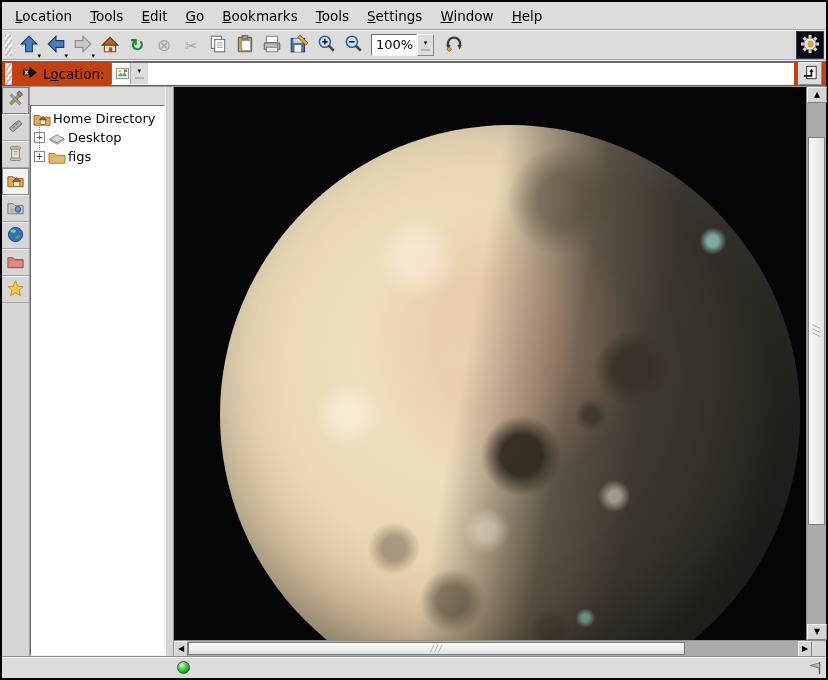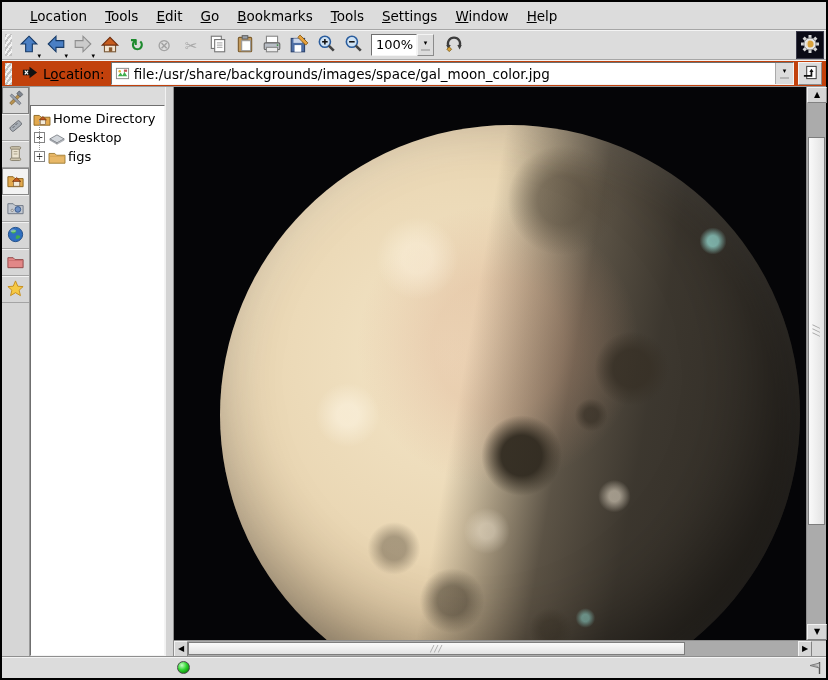--- a/index.html
+++ b/index.html
@@ -2,21 +2,21 @@
 <html><head>
 <meta charset="utf-8">
 <style>
   * { margin:0; padding:0; box-sizing:border-box; }
   html,body { width:828px; height:680px; }
   body { font-family:"DejaVu Sans", sans-serif; font-size:13px; color:#000; background:#000; }
 
   .window { width:828px; height:680px; border:2px solid #000; background:#dcdcdc; display:flex; flex-direction:column; }
 
   
-  .menubar { height:28px; display:flex; align-items:center; padding-left:19px; background:#dcdcdc;
+  .menubar { height:28px; display:flex; align-items:center; padding-left:4px; background:#dcdcdc;
              border-bottom:1px solid #a6a6a6; flex:none; }
   .menu-item { padding:4px 9px; font-size:13.5px; cursor:default; }
   .menu-item::first-letter { text-decoration:underline; }
 
   
   .toolbar { height:30px; display:flex; align-items:center; gap:1px; padding:1px 2px; background:#dcdcdc;
              border-bottom:1px solid #a6a6a6; border-top:1px solid #f4f4f4; flex:none; }
   .handle { width:7px; height:22px; margin:0 3px 0 1px;
             background:repeating-linear-gradient(125deg,#c2c2c2 0 2px,#f2f2f2 2px 4px); flex:none; }
   .tbtn { width:26px; height:26px; display:flex; align-items:center; justify-content:center;
@@ -305,21 +305,20 @@
 
     <div class="loc-combo">
       <span style="display:flex;">
         <svg width="15" height="15" viewBox="0 0 16 16">
             <rect x="1.5" y="2.5" width="13" height="11" fill="#fff" stroke="#888"></rect>
             <path d="M3 11 L6 7 L8 10 L10 6 L13 11 Z" fill="#3fae4e"></path>
             <circle cx="5" cy="5.5" r="1.3" fill="#e0b030"></circle>
             <rect x="9.5" y="3.8" width="3.4" height="2.4" fill="#c05050"></rect>
           </svg>
       </span>
-      <span class="loc-value">file:/usr/share/backgrounds/images/space/gal_moon_color.jpg</span>
       <div class="loc-dd">
         <span>▾</span>
         <span class="bar"></span>
       </div>
     </div>
 
     <button class="go-btn">
       <span>
         <svg width="17" height="17" viewBox="0 0 18 18">
             <rect x="5" y="2.5" width="10" height="13" fill="#fff" stroke="#333"></rect>

